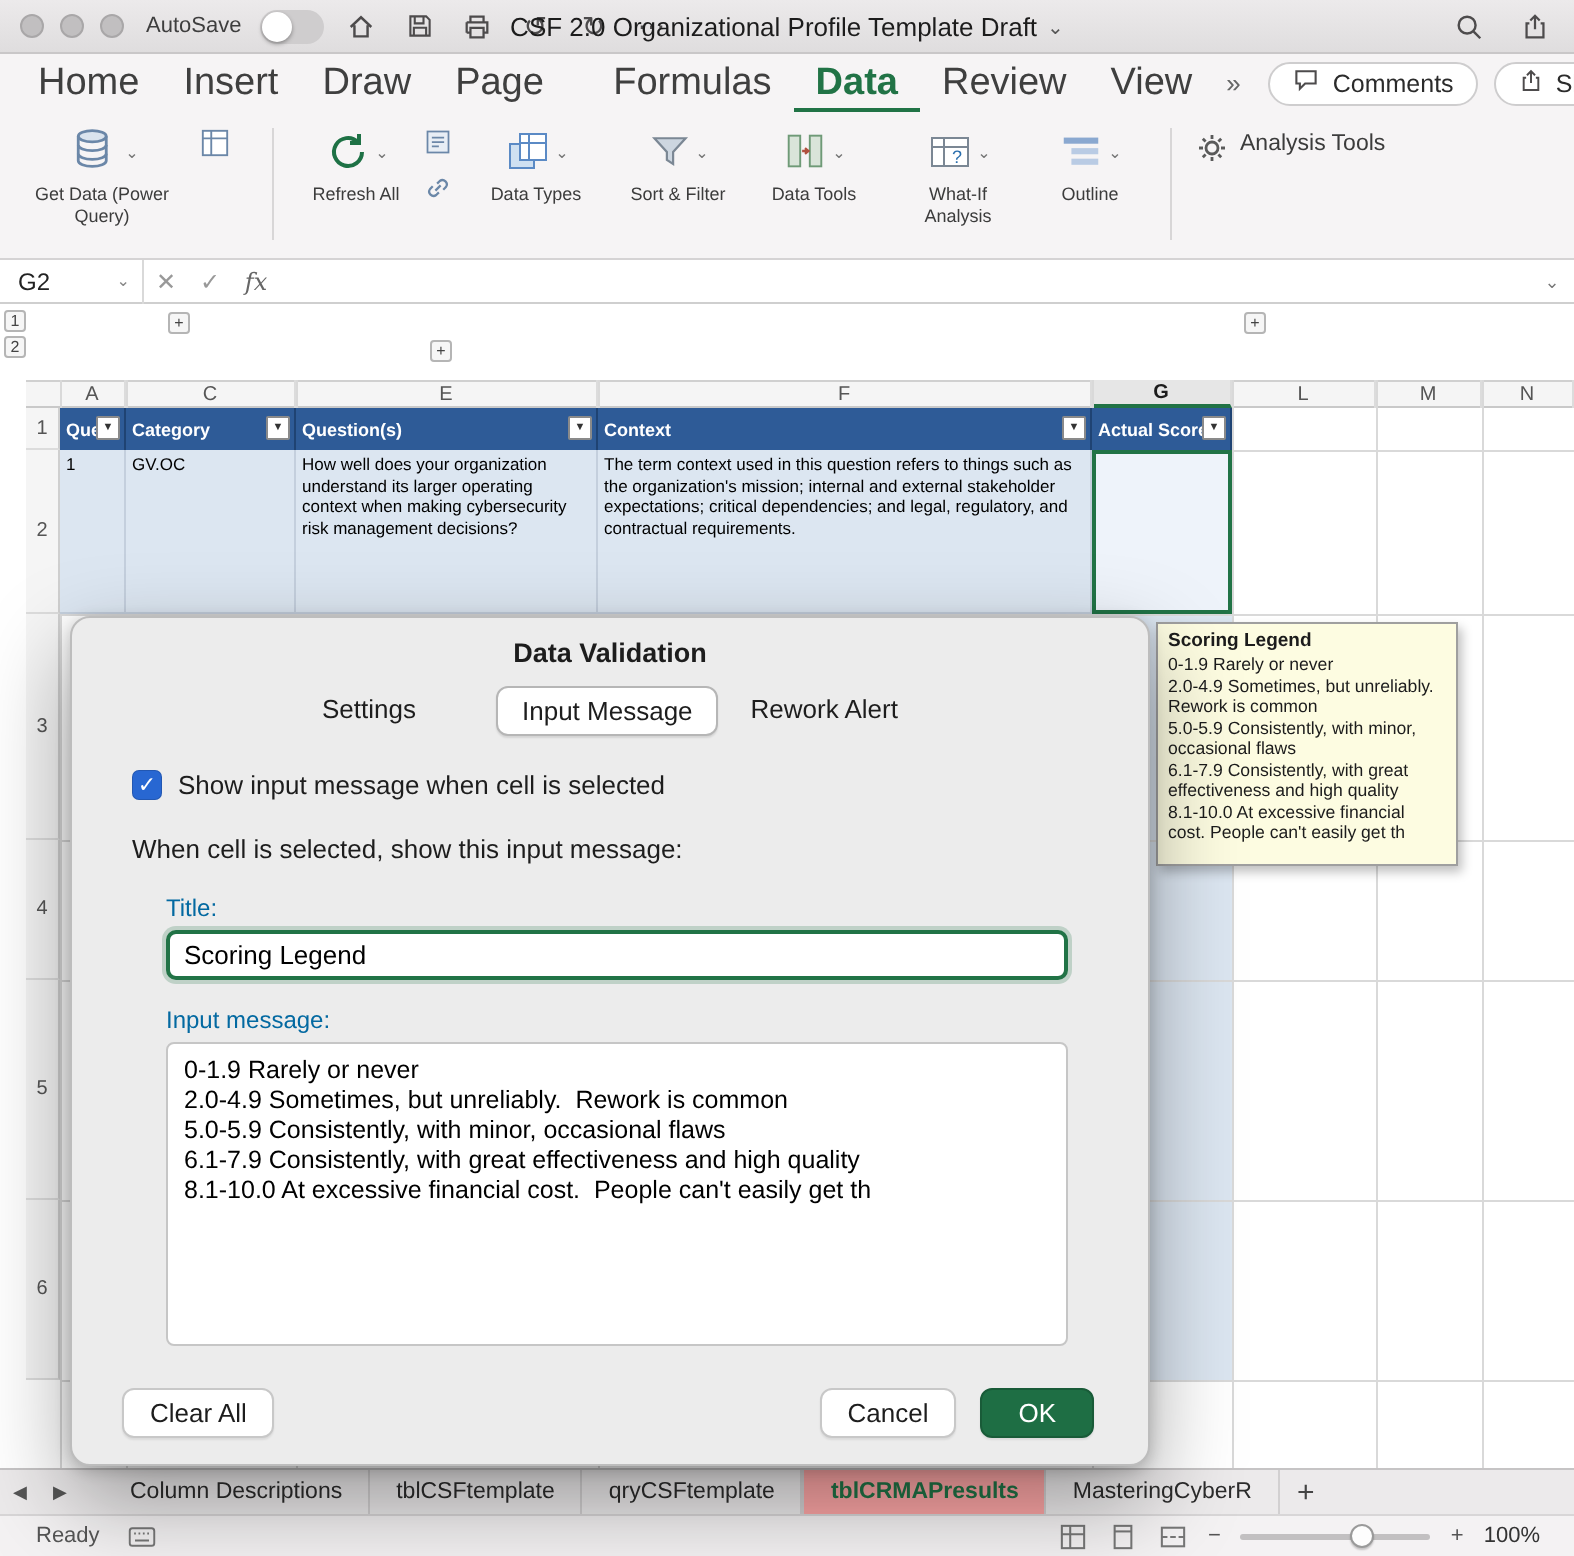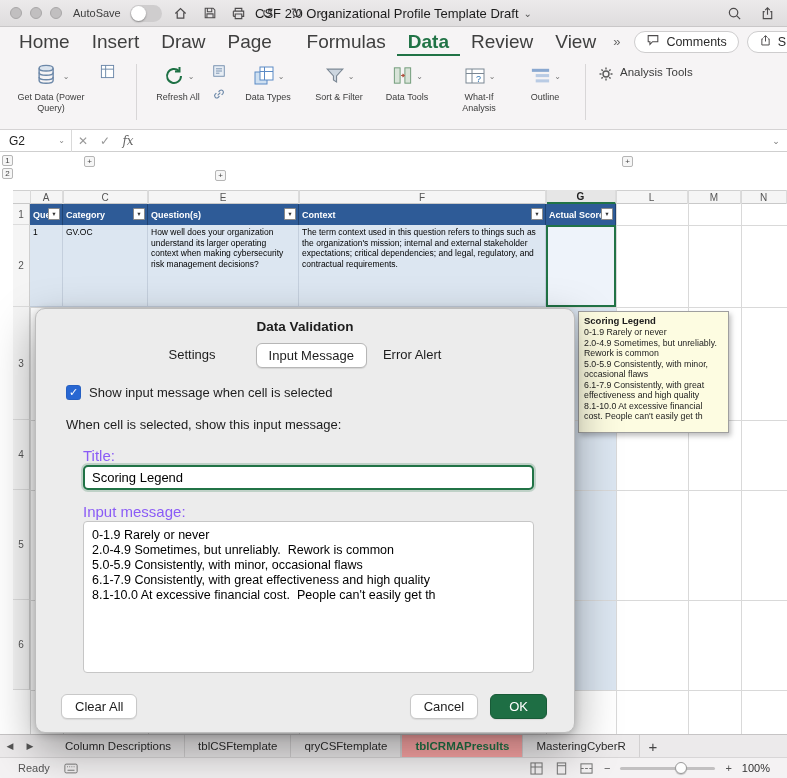--- a/index.html
+++ b/index.html
@@ -66,21 +66,21 @@
 
   
   .dialog{position:absolute;left:35px;top:308px;width:540px;height:425px;background:#ececec;border:1px solid #bdbdbd;border-radius:10px;box-shadow:0 18px 45px rgba(0,0,0,.35),0 2px 8px rgba(0,0,0,.2);z-index:50;}
   .dlg-title{position:absolute;top:10px;left:0;width:100%;text-align:center;font-size:13.5px;font-weight:bold;color:#1d1d1d;}
   .dlg-tabs{position:absolute;top:34px;left:0;width:100%;display:flex;justify-content:center;gap:4px;}
   .dlg-tab{font-size:13px;color:#1d1d1d;padding:4px 12px;border-radius:6px;}
   .dlg-tab.selected{background:#fff;border:1px solid #b6b6b6;box-shadow:0 1px 1px rgba(0,0,0,.1);margin-left:24px;}
   .chkrow{position:absolute;left:30px;top:76px;display:flex;align-items:center;gap:8px;font-size:13px;color:#1d1d1d;}
   .chk{width:15px;height:15px;border-radius:3.5px;background:var(--checkbox_blue,#2867d2);color:#fff;font-size:11px;display:flex;align-items:center;justify-content:center;box-shadow:inset 0 0 0 .5px rgba(0,0,0,.15);}
   .dlg-prompt{position:absolute;left:30px;top:108px;font-size:13px;color:#1d1d1d;}
-  .dlg-lbl{position:absolute;left:47px;font-size:15px;color:#8b5cf6;}
+  .dlg-lbl{position:absolute;left:47px;font-size:12px;color:#0369a1;}
   .dlg-input{position:absolute;left:47px;top:156px;width:451px;height:25px;border:2px solid var(--accent_green,#217346);border-radius:5px;background:#fff;font-size:13px;font-family:"Liberation Sans",sans-serif;padding:0 7px;color:#000;outline:none;box-shadow:0 0 0 2px rgba(33,115,70,.22);}
   .dlg-ta{position:absolute;left:47px;top:212px;width:451px;height:152px;border:1px solid #c6c6c6;border-radius:4px;background:#fff;font-size:12.5px;line-height:15px;font-family:"Liberation Sans",sans-serif;padding:6px 8px;color:#000;resize:none;outline:none;}
   .dlg-footer{position:absolute;left:25px;right:27px;bottom:13px;display:flex;align-items:center;}
   .btn{height:25px;border-radius:6px;border:1px solid #c8c8c8;background:#fff;font-size:13px;font-family:"Liberation Sans",sans-serif;color:#1d1d1d;padding:0 13px;display:flex;align-items:center;box-shadow:0 1px 1px rgba(0,0,0,.08);}
   .btn.ok{background:var(--ok_green,#1e6e44);border-color:#195b38;color:#fff;margin-left:12px;padding:0 18px;}
   .spacer{flex:1;}
 
   
   .sheetbar{position:absolute;left:0;top:734px;width:787px;height:23px;background:#eceaeb;border-top:1px solid #c6c4c5;display:flex;align-items:stretch;}
   .snav{width:20px;display:flex;align-items:center;justify-content:center;font-size:9px;color:#555;}
@@ -376,21 +376,21 @@
 effectiveness and high quality
 8.1-10.0 At excessive financial
 cost.  People can't easily get th</div>
   </div>
 
   <div class="dialog">
     <div class="dlg-title">Data Validation</div>
     <div class="dlg-tabs">
       <div class="dlg-tab">Settings</div>
       <div class="dlg-tab selected">Input Message</div>
-      <div class="dlg-tab">Error Alert</div>
+      <div class="dlg-tab">Rework Alert</div>
     </div>
     <div class="chkrow">
       <span class="chk">✓</span>
       <span>Show input message when cell is selected</span>
     </div>
     <div class="dlg-prompt">When cell is selected, show this input message:</div>
     <div class="dlg-lbl" style="top:138px;">Title:</div>
     <input class="dlg-input" type="text" value="Scoring Legend" style="">
     <div class="dlg-lbl" style="top:194px;">Input message:</div>
     <textarea class="dlg-ta" style="">0-1.9 Rarely or never

